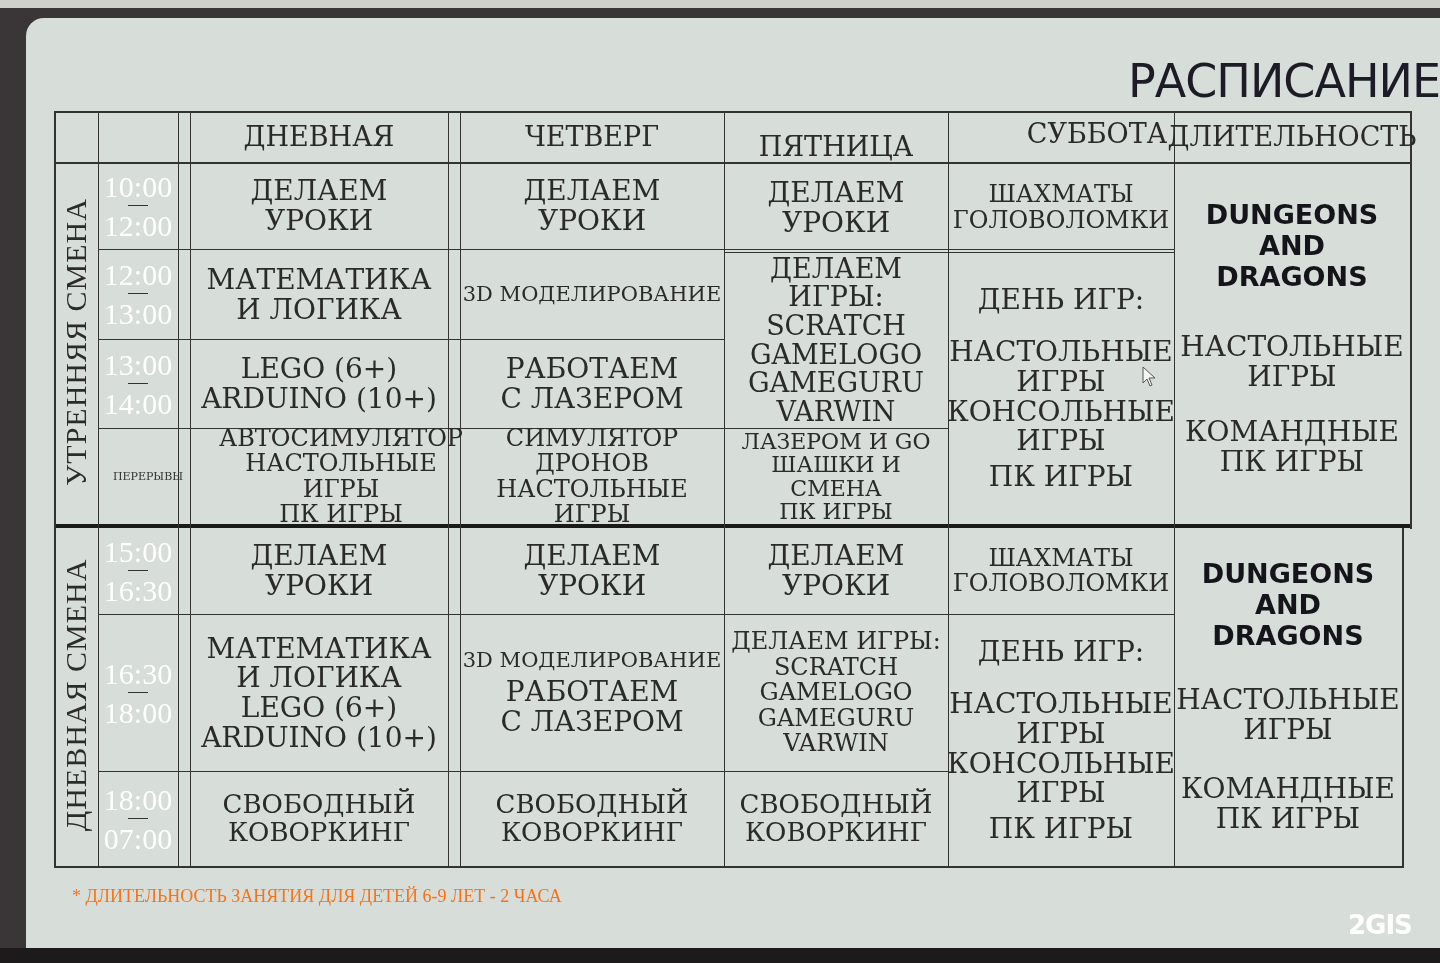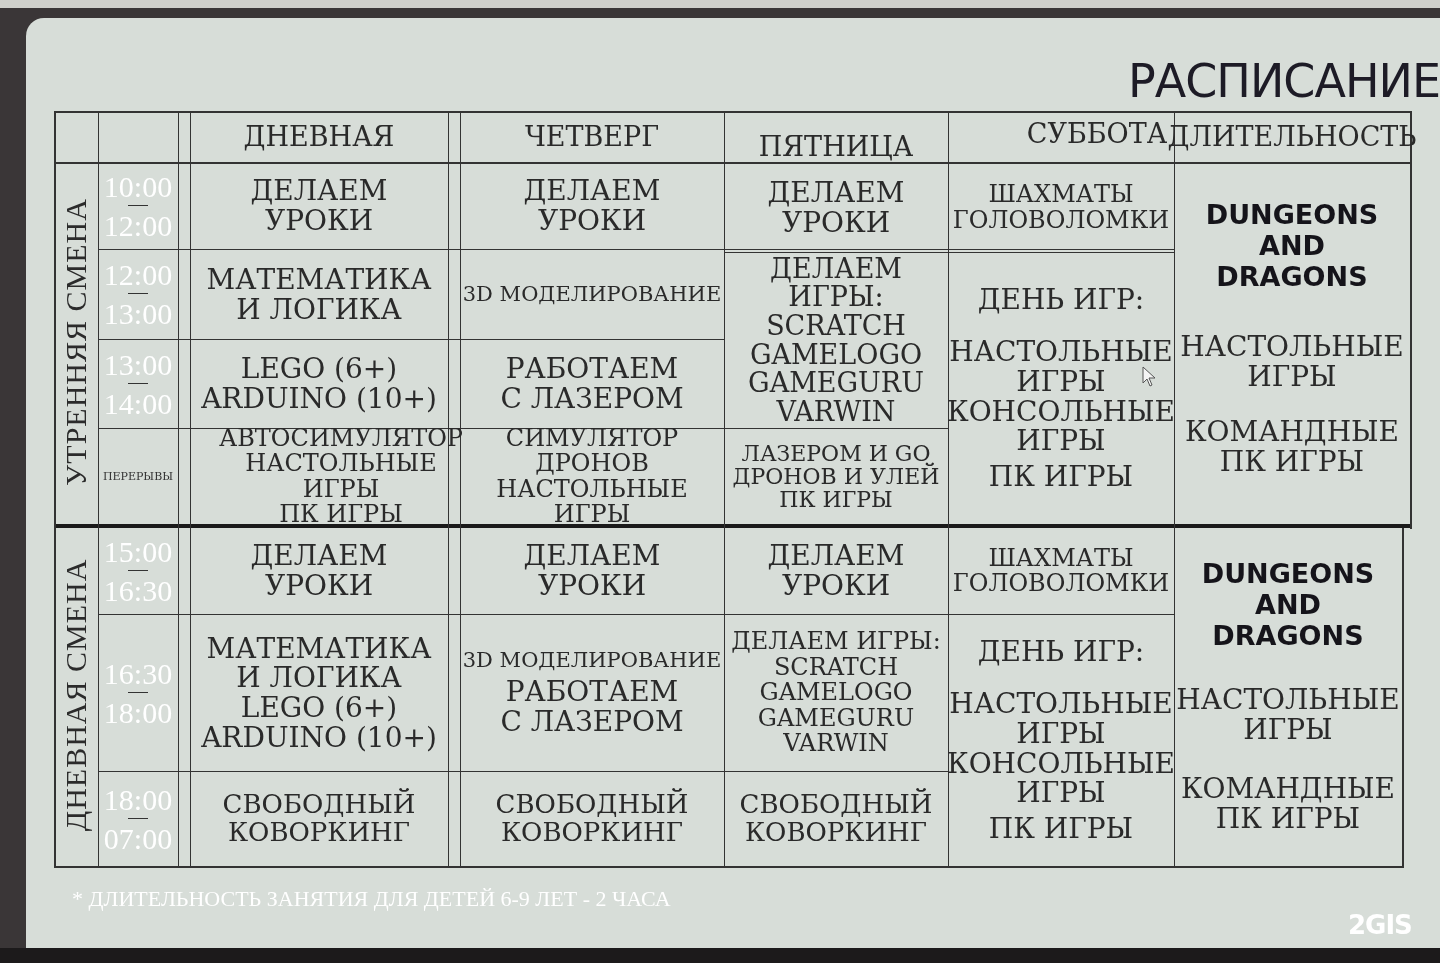--- a/index.html
+++ b/index.html
@@ -12,24 +12,24 @@
   .hd{font-size:27px;}
   .big{font-size:28px;}
   .mid{font-size:24px;}
   .sm{font-size:21px;}
   .xs{font-size:22px;}
   .time{font-family:"Liberation Serif","DejaVu Serif",serif;font-size:30px;color:#ffffff;}
   .time .dash{display:block;width:20px;height:1px;background:#333;margin:2px auto 4px;}
   .shift{position:absolute;transform:rotate(-90deg);transform-origin:center center;font-size:30px;color:#2b2b2b;white-space:nowrap;letter-spacing:1px;font-family:"Liberation Serif","DejaVu Serif",serif;}
   .dnd{font-family:"DejaVu Sans","Liberation Sans",sans-serif;font-weight:bold;font-size:27px;line-height:1.15;color:#15141a;}
   .gap{height:22px;}
-  .footnote{position:absolute;left:72px;top:886px;font-size:22px;color:#ffffff;font-family:"Liberation Serif","DejaVu Serif",serif;}
+  .footnote{position:absolute;left:72px;top:886px;font-size:18px;color:#f97316;font-family:"Liberation Serif","DejaVu Serif",serif;}
   .brand{position:absolute;left:1348px;top:910px;color:#ffffff;font-family:"DejaVu Sans","Liberation Sans",sans-serif;font-weight:bold;font-size:26px;letter-spacing:-1px;}
   .bottombar{position:absolute;left:0;top:948px;width:1440px;height:15px;background:#1c1a1b;}
-  .breaks{font-size:11px;color:#333;}
+  .breaks{font-size:11px;color:#333;margin-left:10px;}
 </style>
 </head>
 <body>
 
 <div class="topbar"></div>
 <div class="screen"></div>
 
 <div class="title">РАСПИСАНИЕ</div>
 
 <div class="hline" style="left:54px;top:111px;width:1358px;height:2px;"></div>
@@ -133,21 +133,21 @@
 </div>
 <div class="cell mid" style="left:724px;top:253px;width:224px;height:175px;font-size:27px;">
   <span>ДЕЛАЕМ ИГРЫ:</span>
     <span>SCRATCH</span>
     <span>GAMELOGO</span>
     <span>GAMEGURU</span>
     <span>VARWIN</span>
 </div>
 <div class="cell xs" style="left:724px;top:429px;width:224px;height:95px;">
   <span>ЛАЗЕРОМ И GO</span>
-    <span>ДРОНОВ И УЛЕЙ</span>
+    <span>ШАШКИ И СМЕНА</span>
     <span>ПК ИГРЫ</span>
 </div>
 
 <div class="cell xs" style="left:948px;top:163px;width:226px;height:89px;font-size:24px;">
   <span>ШАХМАТЫ</span>
     <span>ГОЛОВОЛОМКИ</span>
 </div>
 <div class="cell big" style="left:948px;top:253px;width:226px;height:271px;">
   <span>ДЕНЬ ИГР:</span>
     <span class="gap"></span>

